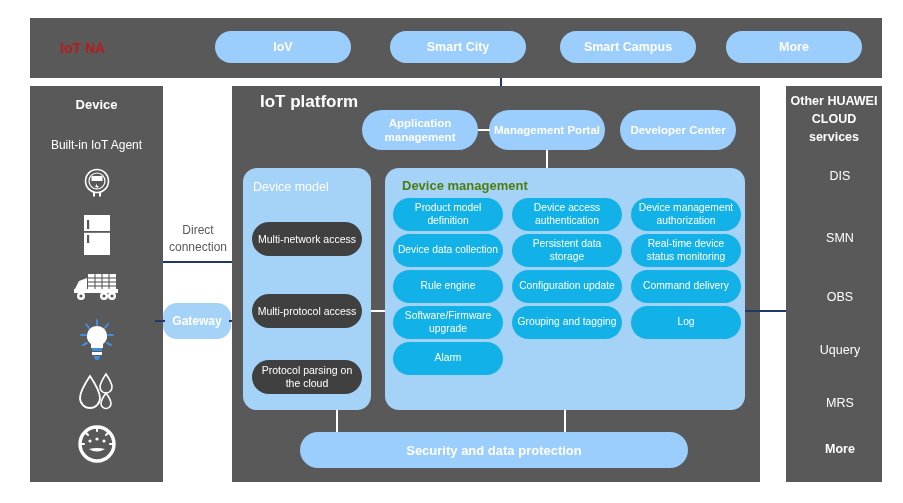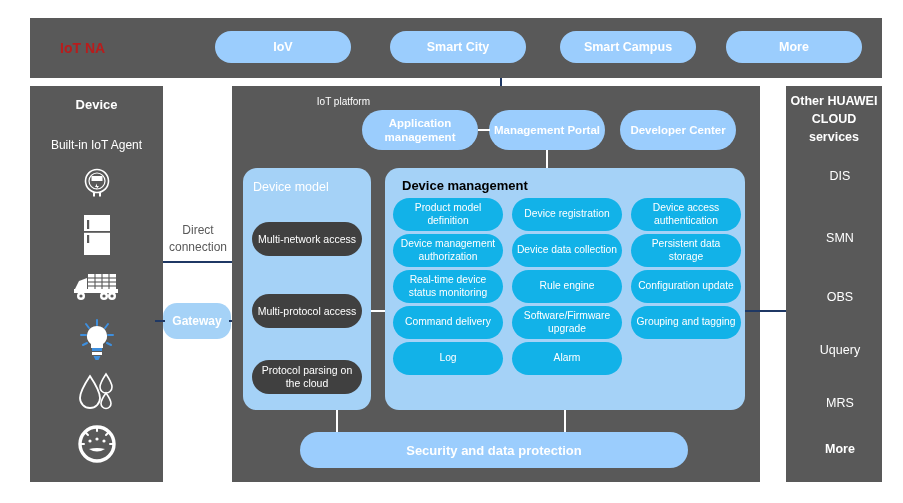--- a/index.html
+++ b/index.html
@@ -38,21 +38,21 @@
   }
   .devicon{
     width:133px;left:30px;display:flex;align-items:center;justify-content:center;
   }
   .devicon svg{display:block;}
 
   
   #platform{left:232px;top:86px;width:528px;height:396px;}
   #platform-title{
     left:260px;top:92px;width:110px;height:40px;
-    color:#ffffff;font-size:10px;font-weight:normal;line-height:19px;text-align:right;
+    color:#ffffff;font-size:17px;font-weight:bold;line-height:19px;text-align:left;
   }
 
   
   #services-col{left:786px;top:86px;width:96px;height:396px;}
   #services-title{
     left:786px;top:92px;width:96px;height:74px;text-align:center;
     color:#ffffff;font-size:12.5px;font-weight:bold;line-height:18px;
   }
   .service-item{
     left:786px;width:108px;height:18px;text-align:center;
@@ -83,21 +83,21 @@
     display:flex;align-items:center;justify-content:center;padding:0 3px;
   }
 
   
   #device-mgmt{
     left:385px;top:168px;width:360px;height:242px;
     background:#A5D2F7;border-radius:14px;
   }
   #device-mgmt-title{
     left:402px;top:176px;width:200px;height:20px;
-    color:#000000;font-size:13px;font-weight:bold;line-height:20px;
+    color:#4d7c0f;font-size:13px;font-weight:bold;line-height:20px;
   }
   #mgmt-grid{
     left:393px;top:198px;width:348px;height:204px;
     display:grid;grid-template-columns:repeat(3,110px);
     grid-auto-rows:33px;column-gap:9px;row-gap:3px;
   }
   .mgmt-pill{
     border-radius:17px;background:#12B2E8;color:#ffffff;
     font-size:10.3px;line-height:12.5px;text-align:center;
     display:flex;align-items:center;justify-content:center;padding:0 3px;
@@ -248,21 +248,20 @@
 <div id="access-pills">
     <div class="abs access-pill" style="top: 222px;">Multi-network access</div>
     <div class="abs access-pill" style="top: 294px;">Multi-protocol access</div>
     <div class="abs access-pill" style="top: 360px;">Protocol parsing on the cloud</div>
   </div>
 
 <div class="abs" id="device-mgmt"></div>
 <div class="abs" id="device-mgmt-title">Device management</div>
 <div class="abs" id="mgmt-grid">
     <div class="mgmt-pill">Product model definition</div>
-    <div class="mgmt-pill">Device registration</div>
     <div class="mgmt-pill">Device access authentication</div>
     <div class="mgmt-pill">Device management authorization</div>
     <div class="mgmt-pill">Device data collection</div>
     <div class="mgmt-pill">Persistent data storage</div>
     <div class="mgmt-pill">Real-time device status monitoring</div>
     <div class="mgmt-pill">Rule engine</div>
     <div class="mgmt-pill">Configuration update</div>
     <div class="mgmt-pill">Command delivery</div>
     <div class="mgmt-pill">Software/Firmware upgrade</div>
     <div class="mgmt-pill">Grouping and tagging</div>

